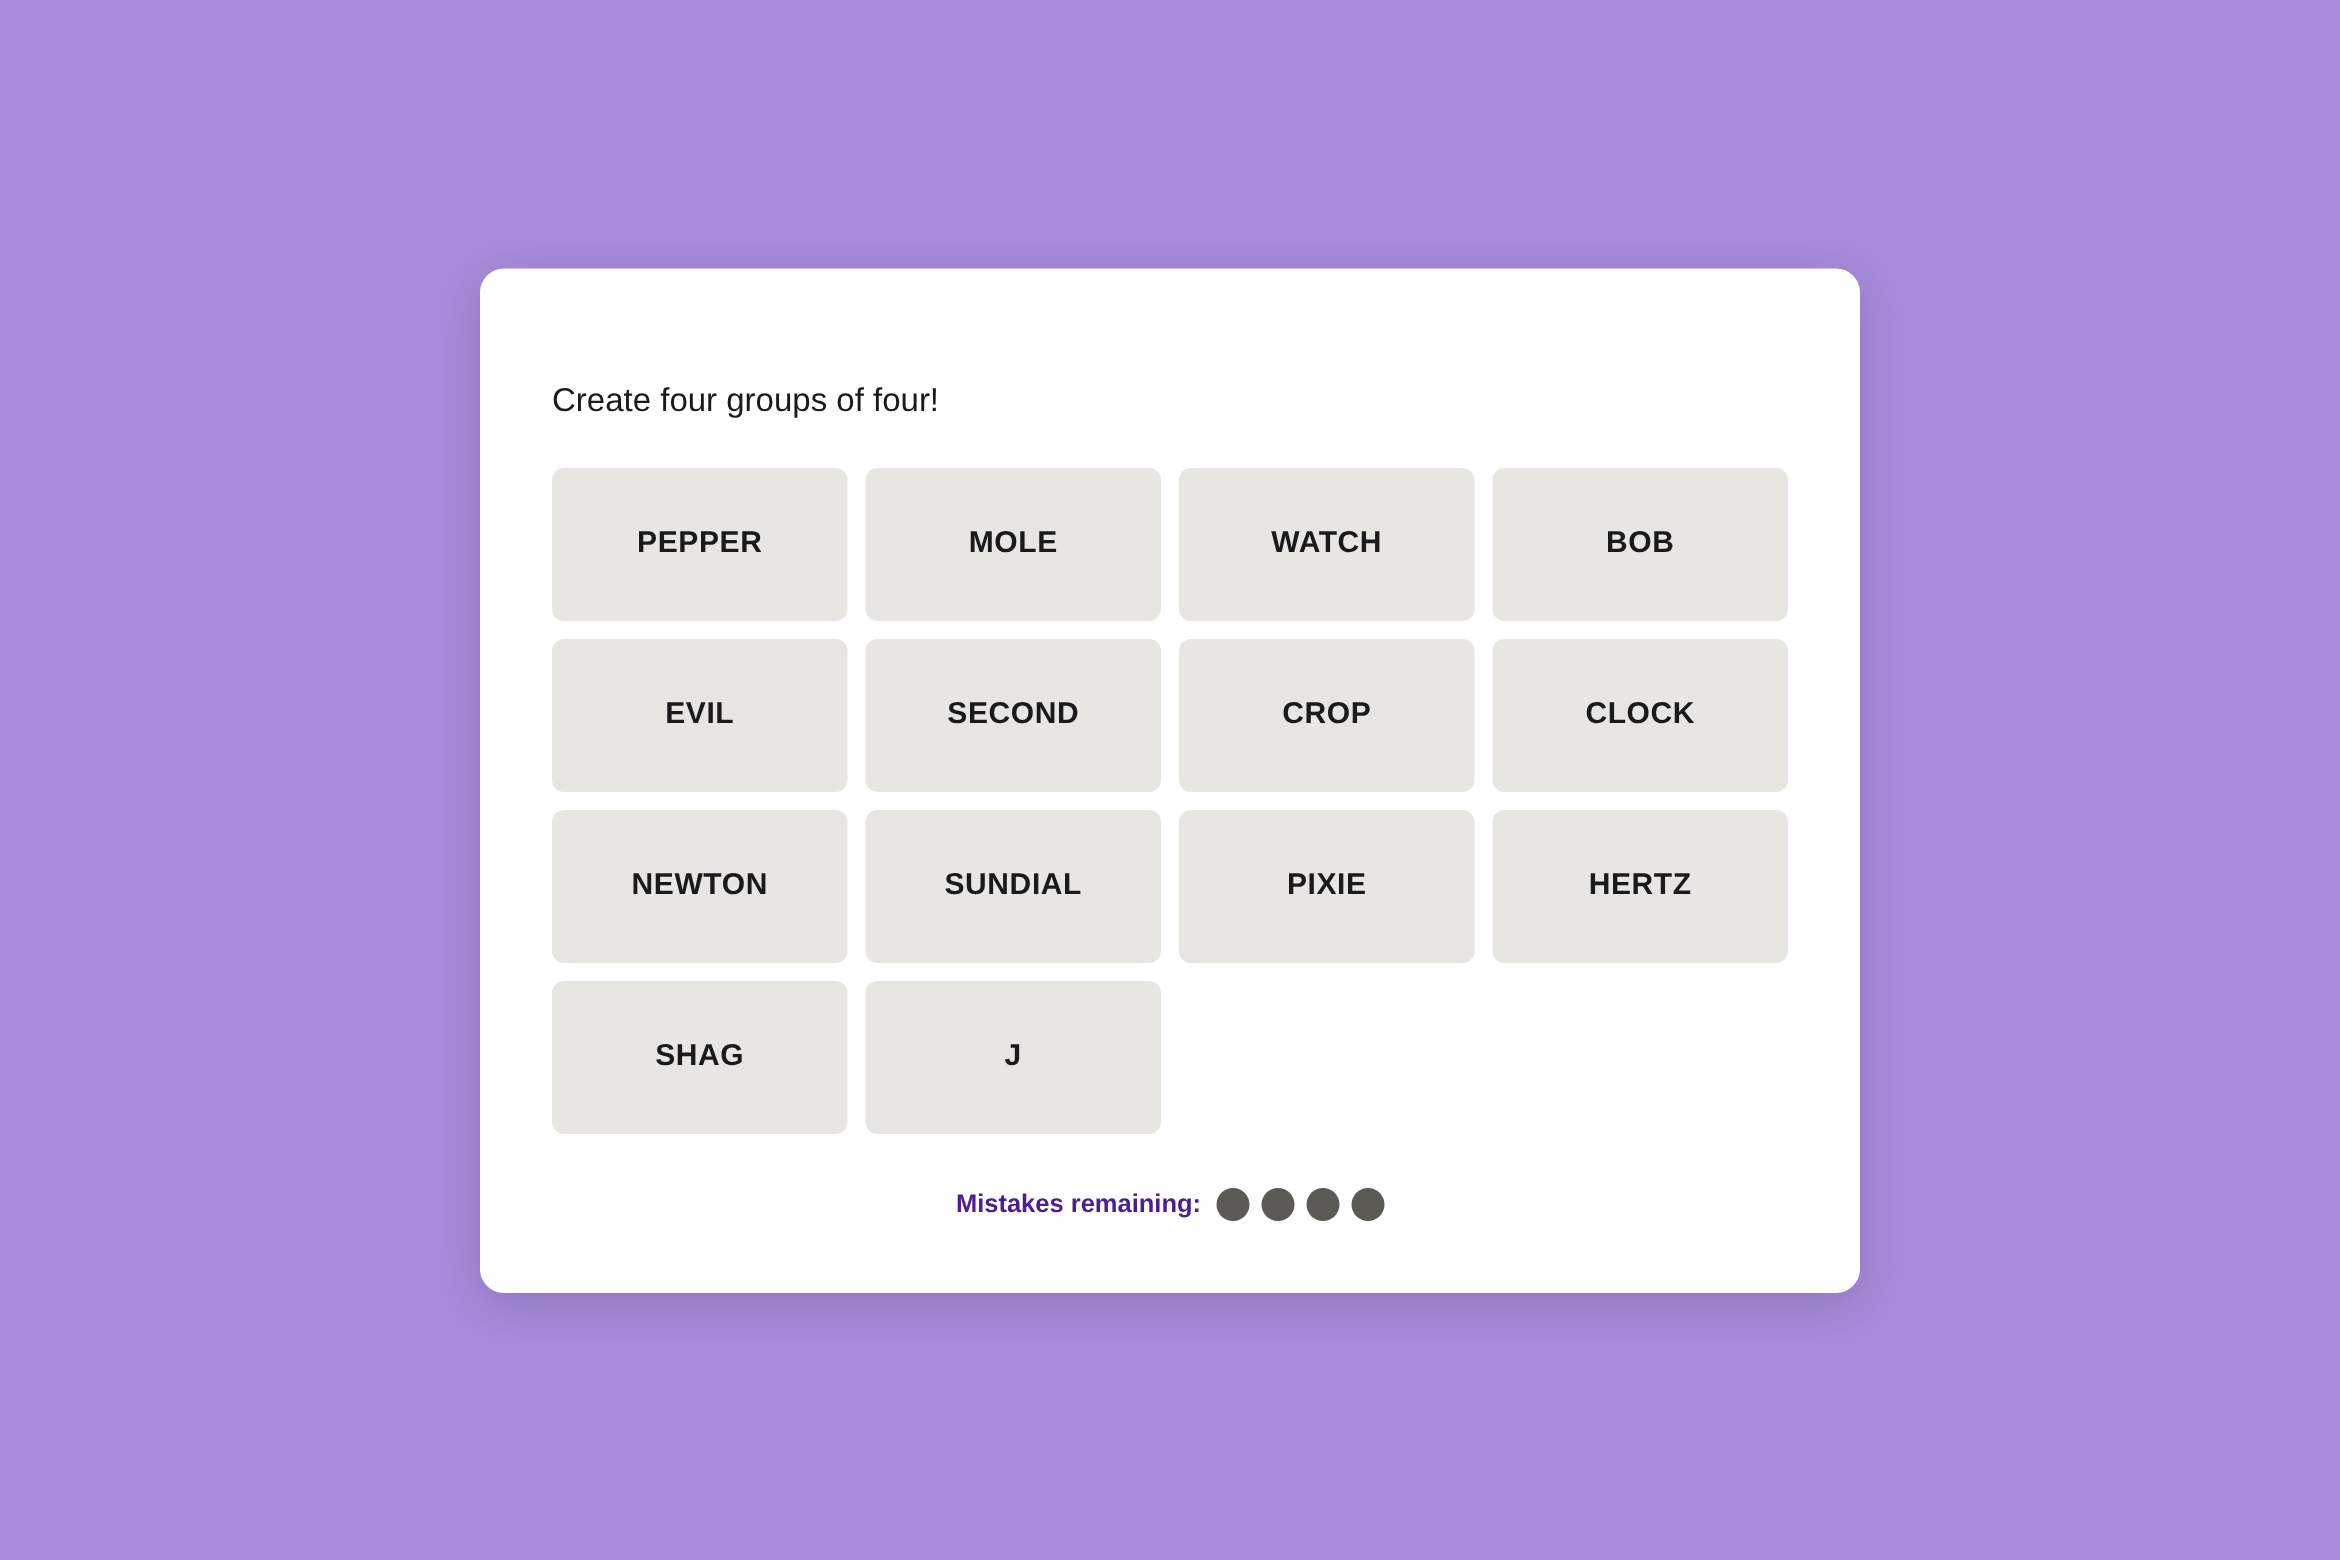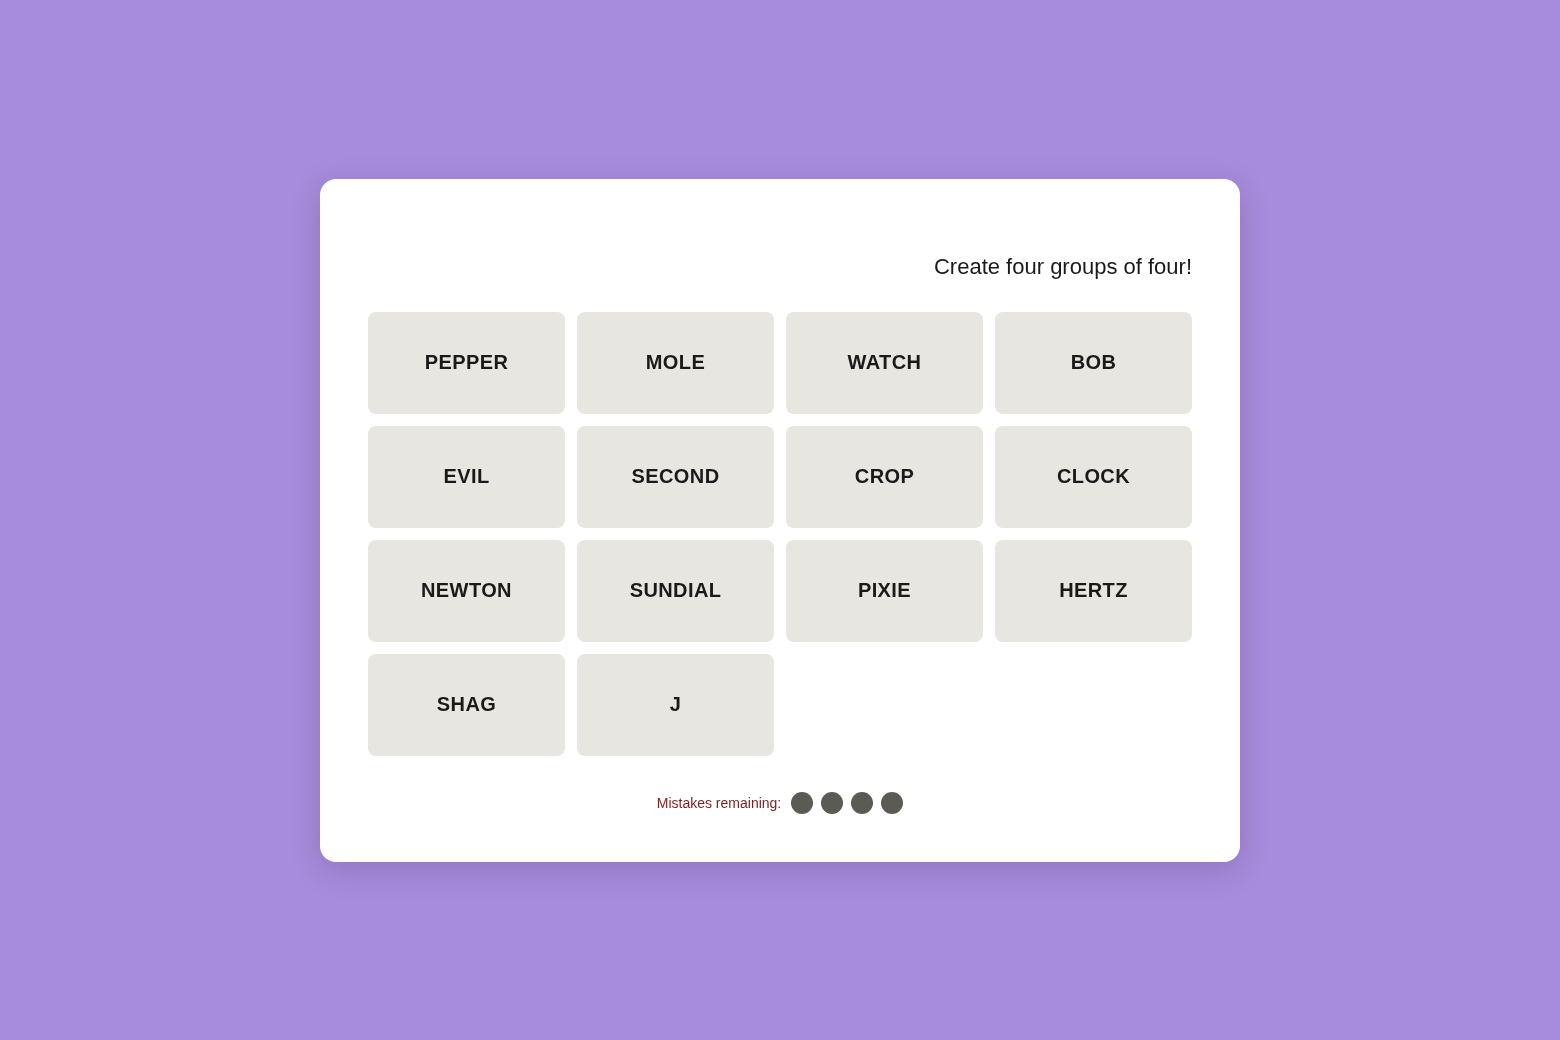--- a/index.html
+++ b/index.html
@@ -20,21 +20,21 @@
 
     .game-container {
       background: #ffffff;
       border-radius: 16px;
       padding: 48px 48px 48px 48px;
       width: 920px;
       box-shadow: 0 8px 32px rgba(0,0,0,0.15);
     }
 
     .game-title {
-      text-align: right;
+      text-align: left;
       font-size: 22px;
       font-weight: 400;
       color: #1a1a1a;
       margin-bottom: 32px;
       margin-top: 27px;
     }
 
     .grid {
       display: grid;
       grid-template-columns: repeat(4, 1fr);
@@ -62,23 +62,23 @@
     }
 
     .mistakes-row {
       display: flex;
       align-items: center;
       justify-content: center;
       gap: 10px;
     }
 
     .mistakes-label {
-      font-size: 14px;
-      color: #7f1d1d;
-      font-weight: 400;
+      font-size: 17px;
+      color: #4c1d95;
+      font-weight: 700;
     }
 
     .mistakes-dots {
       display: flex;
       gap: 8px;
       align-items: center;
     }
 
     .dot {
       width: 22px;

